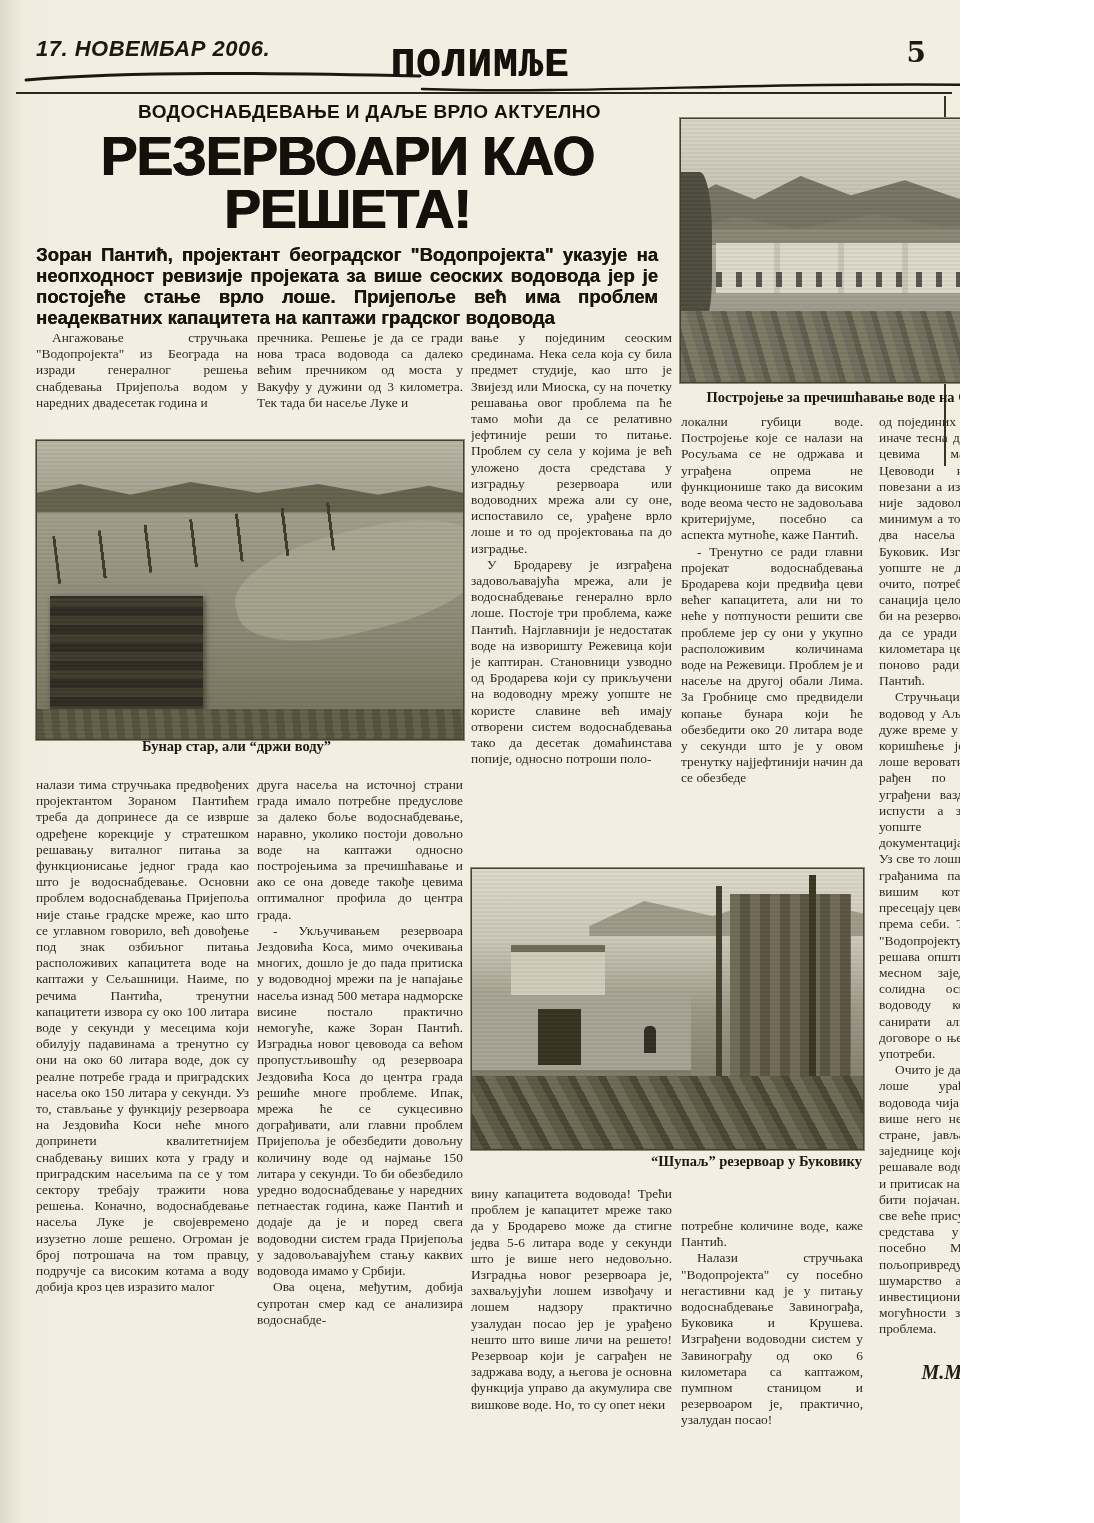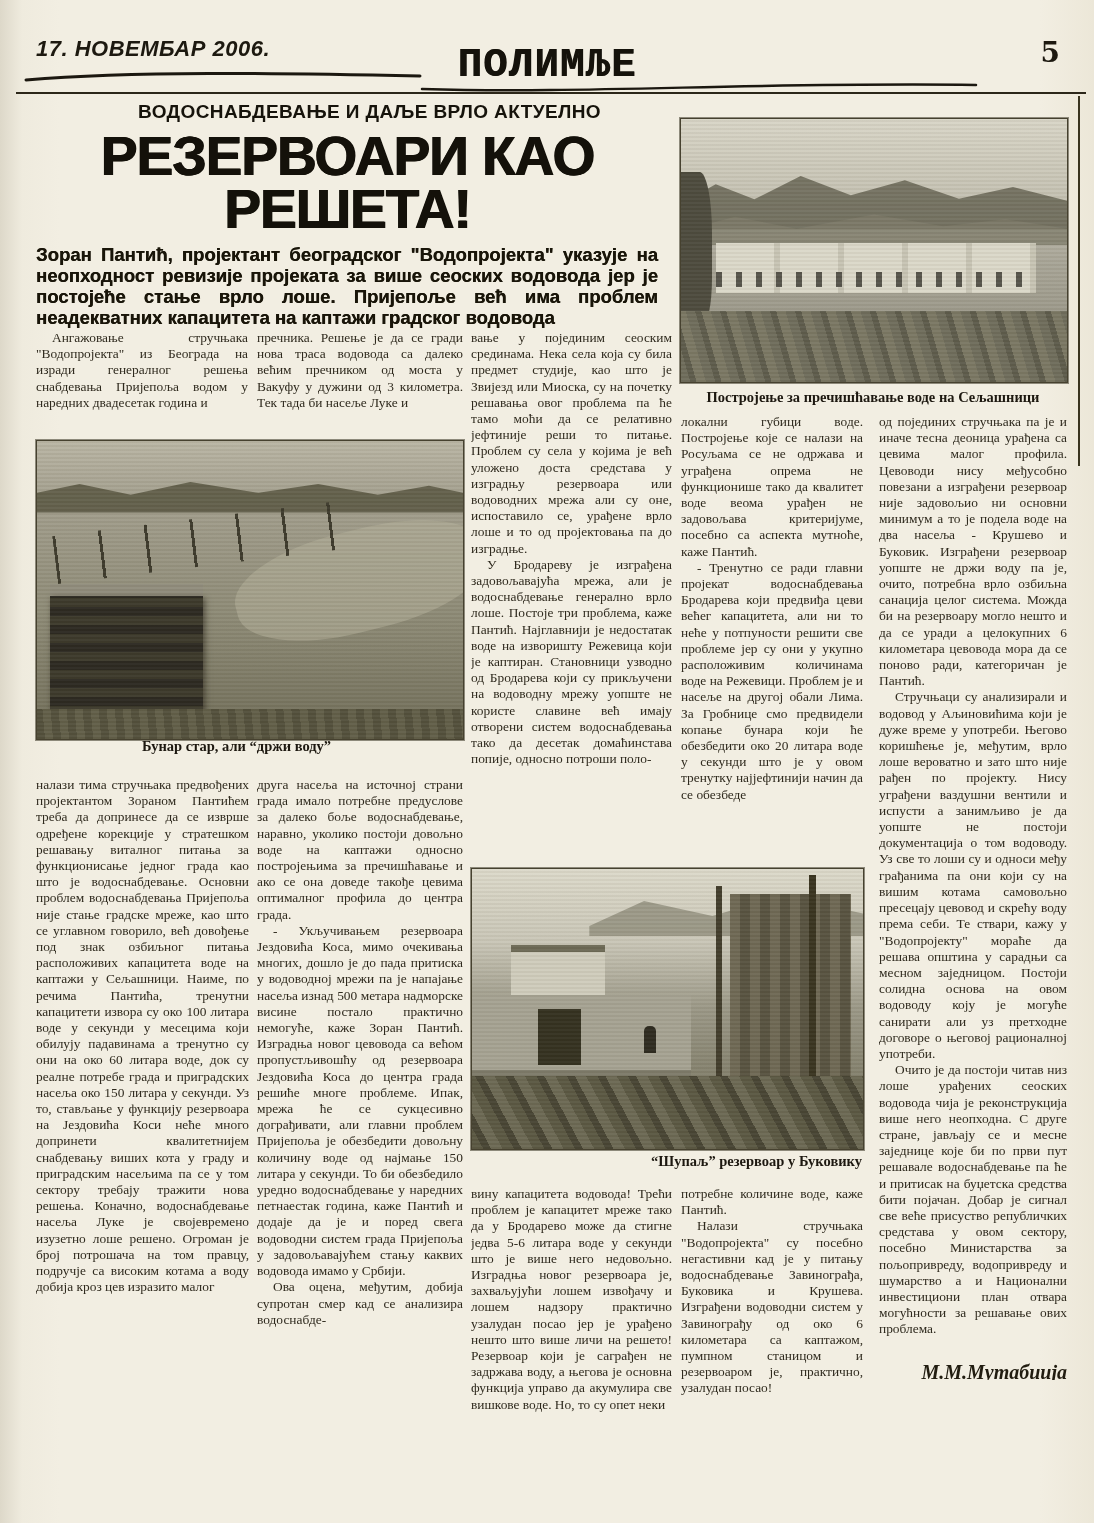--- a/index.html
+++ b/index.html
@@ -1,17 +1,17 @@
 <!DOCTYPE html>
 <html><head>
 <meta charset="utf-8">
 <style>
   html,body{margin:0;padding:0;}
   .page{
-    position:relative; width:1094px; height:1523px; overflow:hidden;
+    position:relative; width:960px; height:1523px; overflow:hidden;
     background:
       linear-gradient(90deg, #ddd8c9 0px, #efebde 22px, #f2eee2 60px, #f2eee2 1040px, #ece7d8 1094px),
       #f2eee2;
     font-family:"Liberation Serif", serif;
     color:#2f2a1e;
   }
   .abs{position:absolute;}
   
   .date{font-family:"Liberation Sans",sans-serif;font-weight:bold;font-style:italic;
         font-size:22px;color:#1d1910;letter-spacing:.5px;}
@@ -112,41 +112,41 @@
     <p class="p-ind">Ангажовање стручњака "Водопројекта" из Београда на изради генералног решења снабдевања Пријепоља водом у наредних двадесетак година и</p>
   </div>
   <div class="abs col" style="left:257px;top:330px;width:206px;max-height:112px;">
     <p>пречника. Решење је да се гради нова траса водовода са далеко већим пречником од моста у Вакуфу у дужини од 3 километра. Тек тада би насеље Луке и</p>
   </div>
   <div class="abs col" style="left:471px;top:330px;width:201px;max-height:540px;">
     <p>вање у појединим сеоским срединама. Нека села која су била предмет студије, као што је Звијезд или Миоска, су на почетку решавања овог проблема па ће тамо моћи да се релативно јефтиније реши то питање. Проблем су села у којима је већ уложено доста средстава у изградњу резервоара или водоводних мрежа али су оне, испоставило се, урађене врло лоше и то од пројектовања па до изградње.</p>
     <p class="p-ind">У Бродареву је изграђена задовољавајућа мрежа, али је водоснабдевање генерално врло лоше. Постоје три проблема, каже Пантић. Најглавнији је недостатак воде на изворишту Режевица који је каптиран. Становници узводно од Бродарева који су прикључени на водоводну мрежу уопште не користе славине већ имају отворени систем водоснабдевања тако да десетак домаћинстава попије, односно потроши поло-</p>
   </div>
   <div class="abs col" style="left:681px;top:414px;width:182px;max-height:456px;">
-    <p>локални губици воде. Постројење које се налази на Росуљама се не одржава и уграђена опрема не функционише тако да квалитет воде веома урађен не задовољава критеријуме, посебно са аспекта мутноће, каже Пантић.</p>
+    <p>локални губици воде. Постројење које се налази на Росуљама се не одржава и уграђена опрема не функционише тако да високим воде веома често не задовољава критеријуме, посебно са аспекта мутноће, каже Пантић.</p>
     <p class="p-ind">- Тренутно се ради главни пројекат водоснабдевања Бродарева који предвиђа цеви већег капацитета, али ни то неће у потпуности решити све проблеме јер су они у укупно расположивим количинама воде на Режевици. Проблем је и насеље на другој обали Лима. За Гробнице смо предвидели копање бунара који ће обезбедити око 20 литара воде у секунди што је у овом тренутку најјефтинији начин да се обезбеде</p>
   </div>
   <div class="abs col" style="left:879px;top:414px;width:188px;max-height:1100px;">
     <p>од појединих стручњака па је и иначе тесна деоница урађена са цевима малог профила. Цевоводи нису међусобно повезани а изграђени резервоар није задовољио ни основни минимум а то је подела воде на два насеља - Крушево и Буковик. Изграђени резервоар уопште не држи воду па је, очито, потребна врло озбиљна санација целог система. Можда би на резервоару могло нешто и да се уради а целокупних 6 километара цевовода мора да се поново ради, категоричан је Пантић.</p>
     <p class="p-ind">Стручњаци су анализирали и водовод у Аљиновићима који је дуже време у употреби. Његово коришћење је, међутим, врло лоше вероватно и зато што није рађен по пројекту. Нису уграђени ваздушни вентили и испусти а занимљиво је да уопште не постоји документација о том водоводу. Уз све то лоши су и односи међу грађанима па они који су на вишим котама самовољно пресецају цевовод и скрећу воду према себи. Те ствари, кажу у "Водопројекту" мораће да решава општина у сарадњи са месном заједницом. Постоји солидна основа на овом водоводу коју је могуће санирати али уз претходне договоре о његовој рационалној употреби.</p>
     <p class="p-ind">Очито је да постоји читав низ лоше урађених сеоских водовода чија је реконструкција више него неопходна. С друге стране, јављају се и месне заједнице које би по први пут решавале водоснабдевање па ће и притисак на буџетска средства бити појачан. Добар је сигнал све веће присуство републичких средстава у овом сектору, посебно Министарства за пољопривреду, водопривреду и шумарство а и Национални инвестициони план отвара могућности за решавање ових проблема.</p>
     <div class="byline">М.М.Мутабџија</div>
   </div>
   <div class="abs col" style="left:36px;top:777px;width:213px;max-height:742px;">
     <p>налази тима стручњака предвођених пројектантом Зораном Пантићем треба да допринесе да се изврше одређене корекције у стратешком решавању виталног питања за функционисање једног града као што је водоснабдевање. Основни проблем водоснабдевања Пријепоља није стање градске мреже, као што се углавном говорило, већ довођење под знак озбиљног питања расположивих капацитета воде на каптажи у Сељашници. Наиме, по речима Пантића, тренутни капацитети извора су око 100 литара воде у секунди у месецима који обилују падавинама а тренутно су они на око 60 литара воде, док су реалне потребе града и приградских насеља око 150 литара у секунди. Уз то, стављање у функцију резервоара на Јездовића Коси неће много допринети квалитетнијем снабдевању виших кота у граду и приградским насељима па се у том сектору требају тражити нова решења. Коначно, водоснабдевање насеља Луке је својевремено изузетно лоше решено. Огроман је број потрошача на том правцу, подручје са високим котама а воду добија кроз цев изразито малог</p>
   </div>
   <div class="abs col" style="left:257px;top:777px;width:206px;max-height:742px;">
     <p>друга насеља на источној страни града имало потребне предуслове за далеко боље водоснабдевање, наравно, уколико постоји довољно воде на каптажи односно постројењима за пречишћавање и ако се она доведе такође цевима оптималног профила до центра града.</p>
     <p class="p-ind">- Укључивањем резервоара Јездовића Коса, мимо очекивања многих, дошло је до пада притиска у водоводној мрежи па је напајање насеља изнад 500 метара надморске висине постало практично немогуће, каже Зоран Пантић. Изградња новог цевовода са већом пропустљивошћу од резервоара Јездовића Коса до центра града решиће многе проблеме. Ипак, мрежа ће се сукцесивно дограђивати, али главни проблем Пријепоља је обезбедити довољну количину воде од најмање 150 литара у секунди. То би обезбедило уредно водоснабдевање у наредних петнаестак година, каже Пантић и додаје да је и поред свега водоводни систем града Пријепоља у задовољавајућем стању каквих водовода имамо у Србији.</p>
     <p class="p-ind">Ова оцена, међутим, добија супротан смер кад се анализира водоснабде-</p>
   </div>
   <div class="abs col" style="left:471px;top:1186px;width:201px;max-height:334px;">
     <p>вину капацитета водовода! Трећи проблем је капацитет мреже тако да у Бродарево може да стигне једва 5-6 литара воде у секунди што је више него недовољно. Изградња новог резервоара је, захваљујући лошем извођачу и лошем надзору практично узалудан посао јер је урађено нешто што више личи на решето! Резервоар који је саграђен не задржава воду, а његова је основна функција управо да акумулира све вишкове воде. Но, то су опет неки</p>
   </div>
-  <div class="abs col" style="left:681px;top:1186px;width:182px;max-height:334px;">
+  <div class="abs col" style="left:681px;top:1218px;width:182px;max-height:334px;">
     <p>потребне количине воде, каже Пантић.</p>
     <p class="p-ind">Налази стручњака "Водопројекта" су посебно негастивни кад је у питању водоснабдевање Завинограђа, Буковика и Крушева. Изграђени водоводни систем у Завинограђу од око 6 километара са каптажом, пумпном станицом и резервоаром је, практично, узалудан посао!</p>
   </div>
 
   <div class="abs photo ph1" style="left:680px;top:118px;width:386px;height:263px;">
     <div class="ph1-ridge"></div>
     <div class="ph1-ridge2"></div>
     <div class="ph1-trees"></div>
     <div class="ph1-bld"></div>
     <div class="ph1-win"></div>

